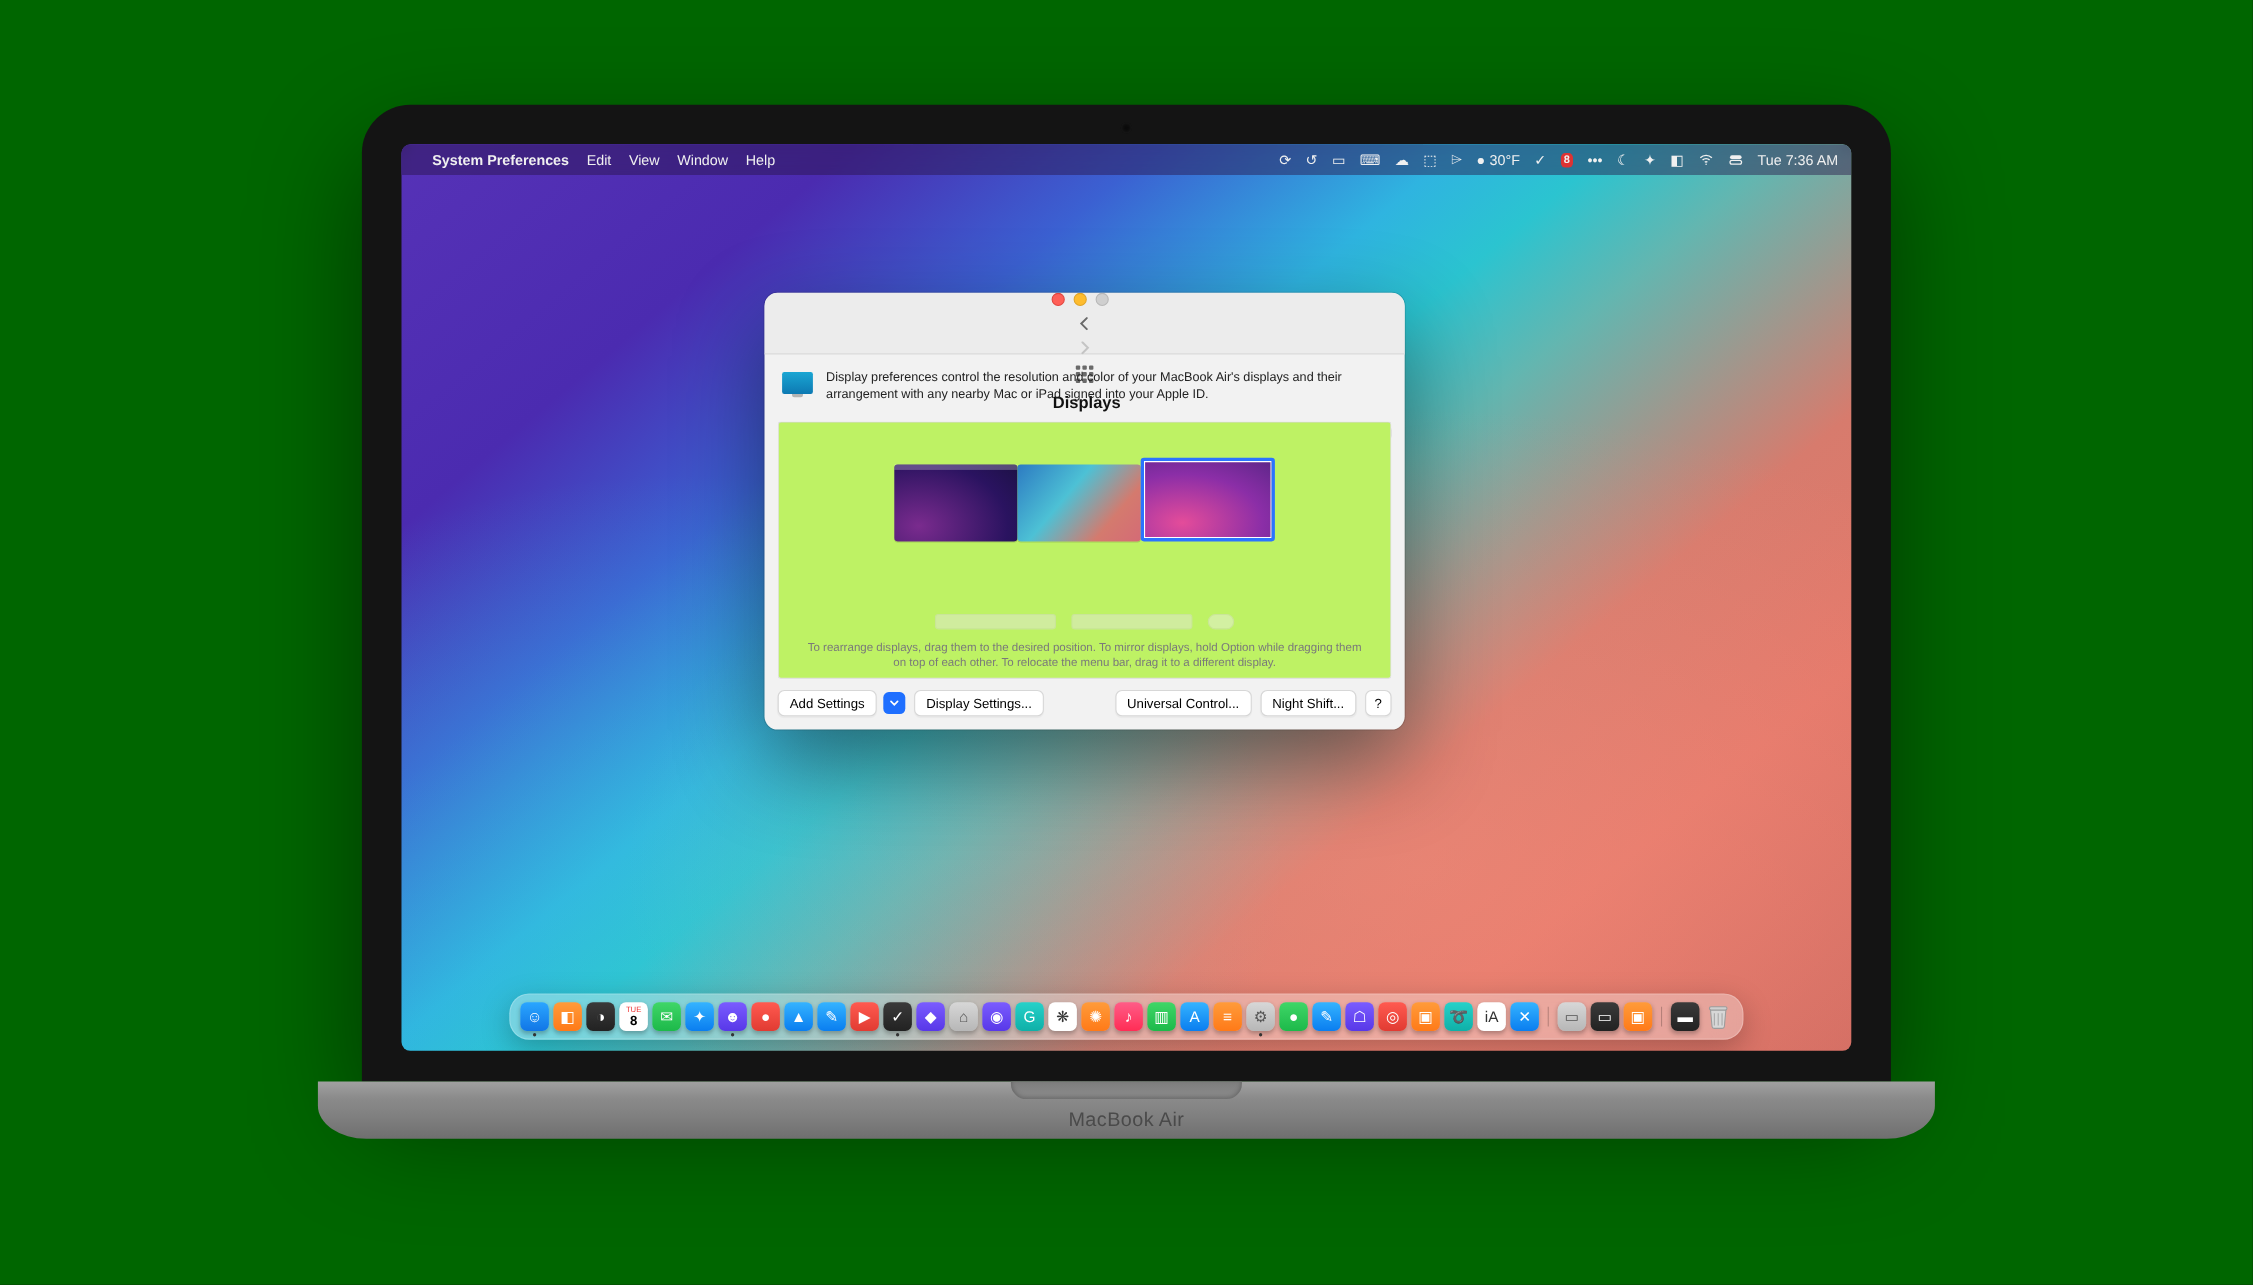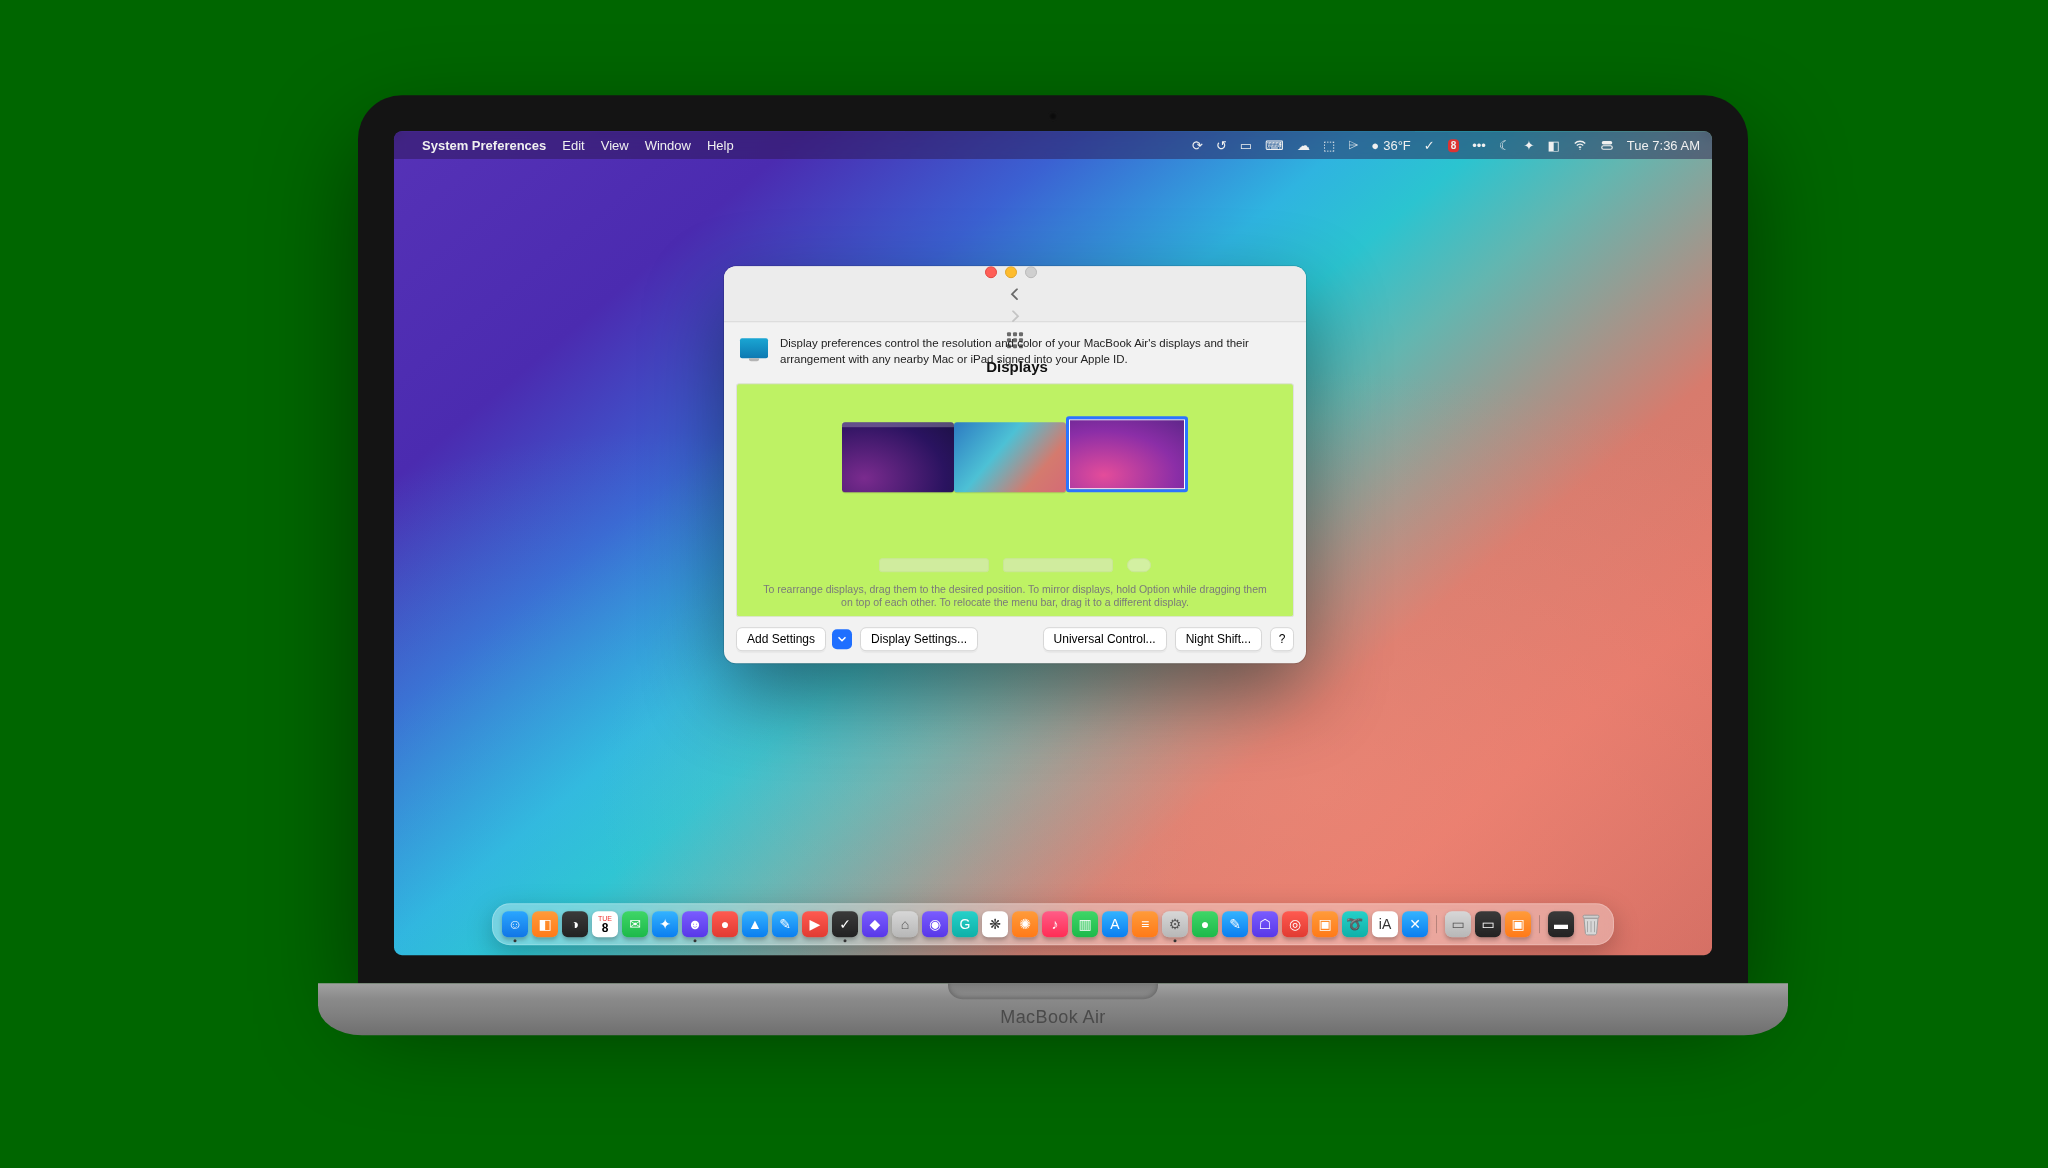--- a/index.html
+++ b/index.html
@@ -9,21 +9,20 @@
     font-family: -apple-system, "Helvetica Neue", Arial, sans-serif;
     position: relative;
     overflow: hidden;
   }
   
   .laptop {
     position: absolute;
     left: 50%; top: 50%;
     transform: translate(-50%, -52%);
     width: 1390px;
-    margin-left: 29px;
   }
   .lid {
     background: #141414;
     border-radius: 44px 44px 0 0;
     padding: 36px 36px 28px 36px;
     box-shadow: 0 40px 100px rgba(0,0,0,.45);
     position: relative;
   }
   .camera {
     position: absolute;
@@ -282,21 +281,21 @@
           <span>Help</span>
         </div>
         <div class="right">
           <span>⟳</span>
           <span>↺</span>
           <span>▭</span>
           <span>⌨</span>
           <span>☁</span>
           <span>⬚</span>
           <span>⌲</span>
-          <span>● <span style="margin-left:4px">36°F</span></span>
+          <span>● <span style="margin-left:4px">30°F</span></span>
           <span>✓</span>
           <span style="background:#d33;border-radius:4px;padding:1px 3px;font-size:10px;font-weight:700">8</span>
           <span>•••</span>
           <span>☾</span>
           <span>✦</span>
           <span>◧</span>
           <span>
             <svg class="status-icon" viewBox="0 0 24 24" fill="none" stroke="currentColor" stroke-width="2.2">
                 <path d="M3 9c5-5 13-5 18 0"></path>
                 <path d="M6.5 12.5c3-3 8-3 11 0"></path>

